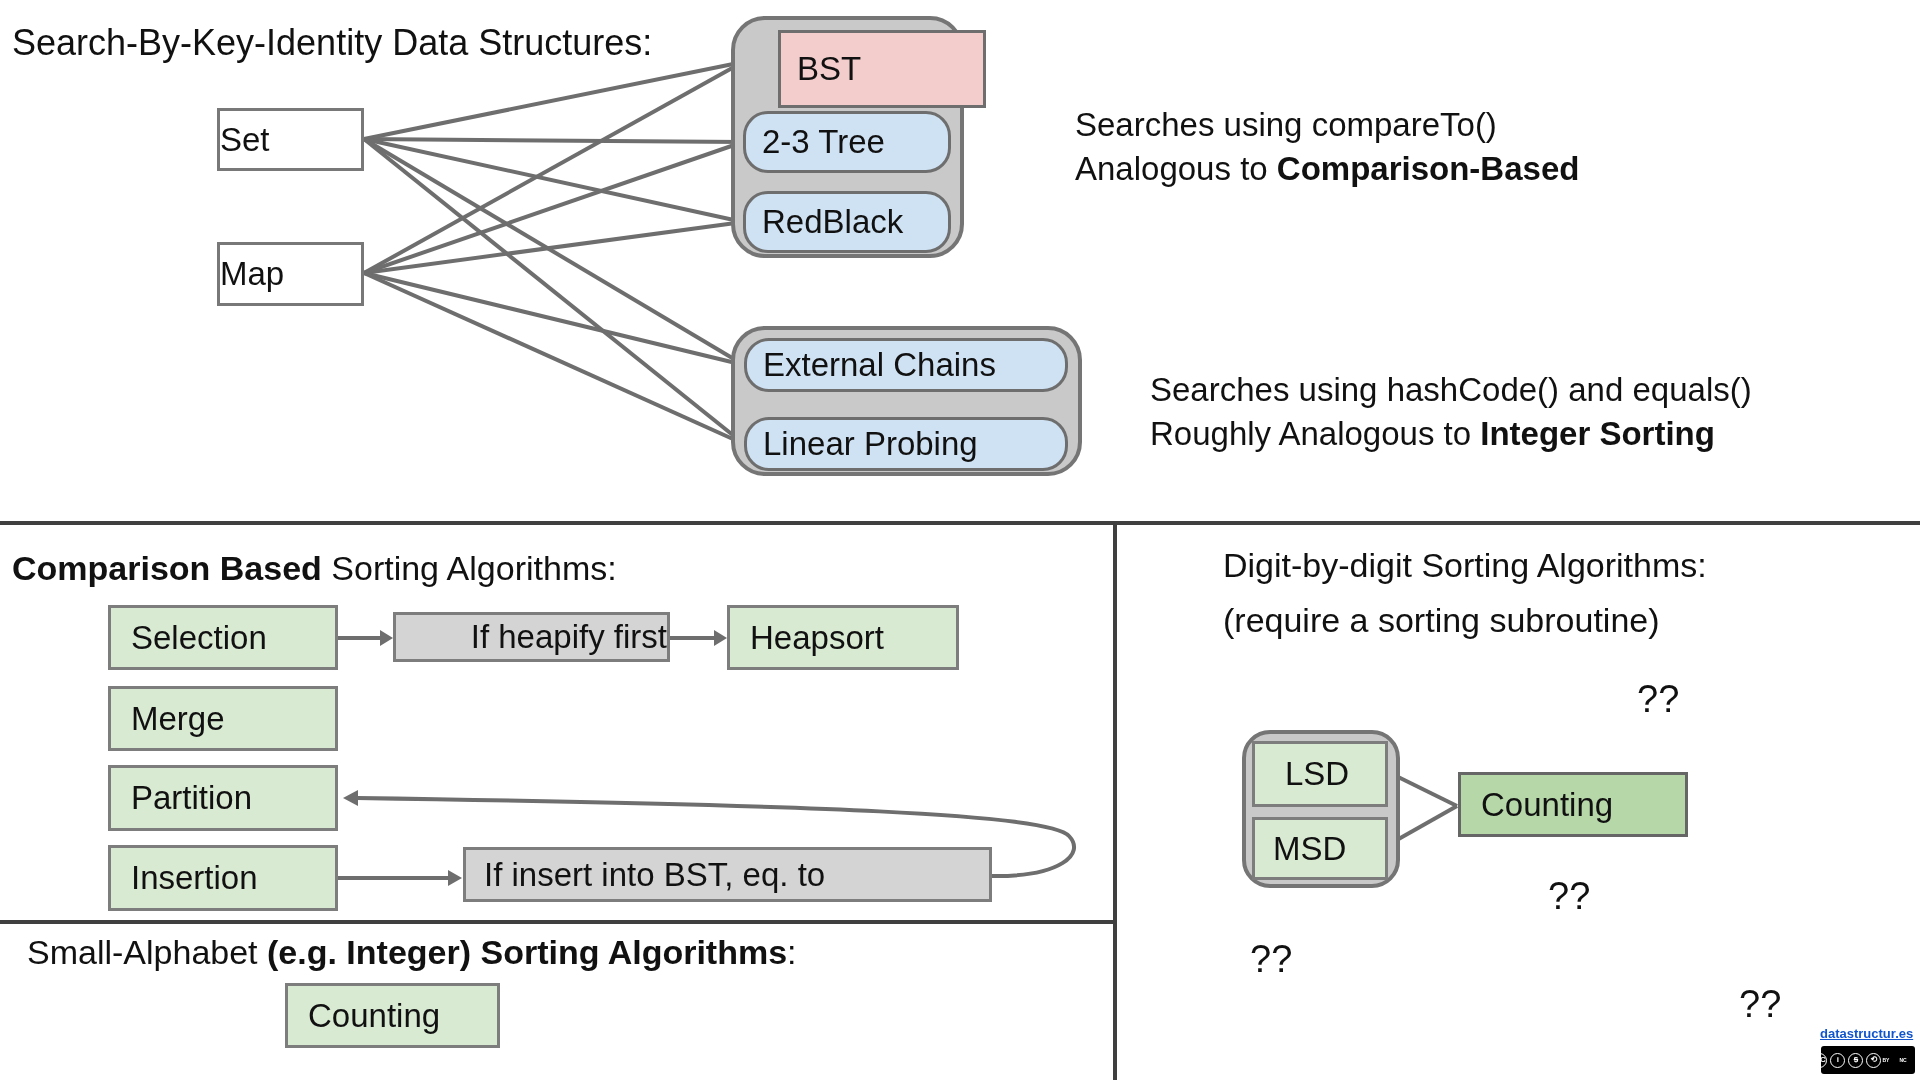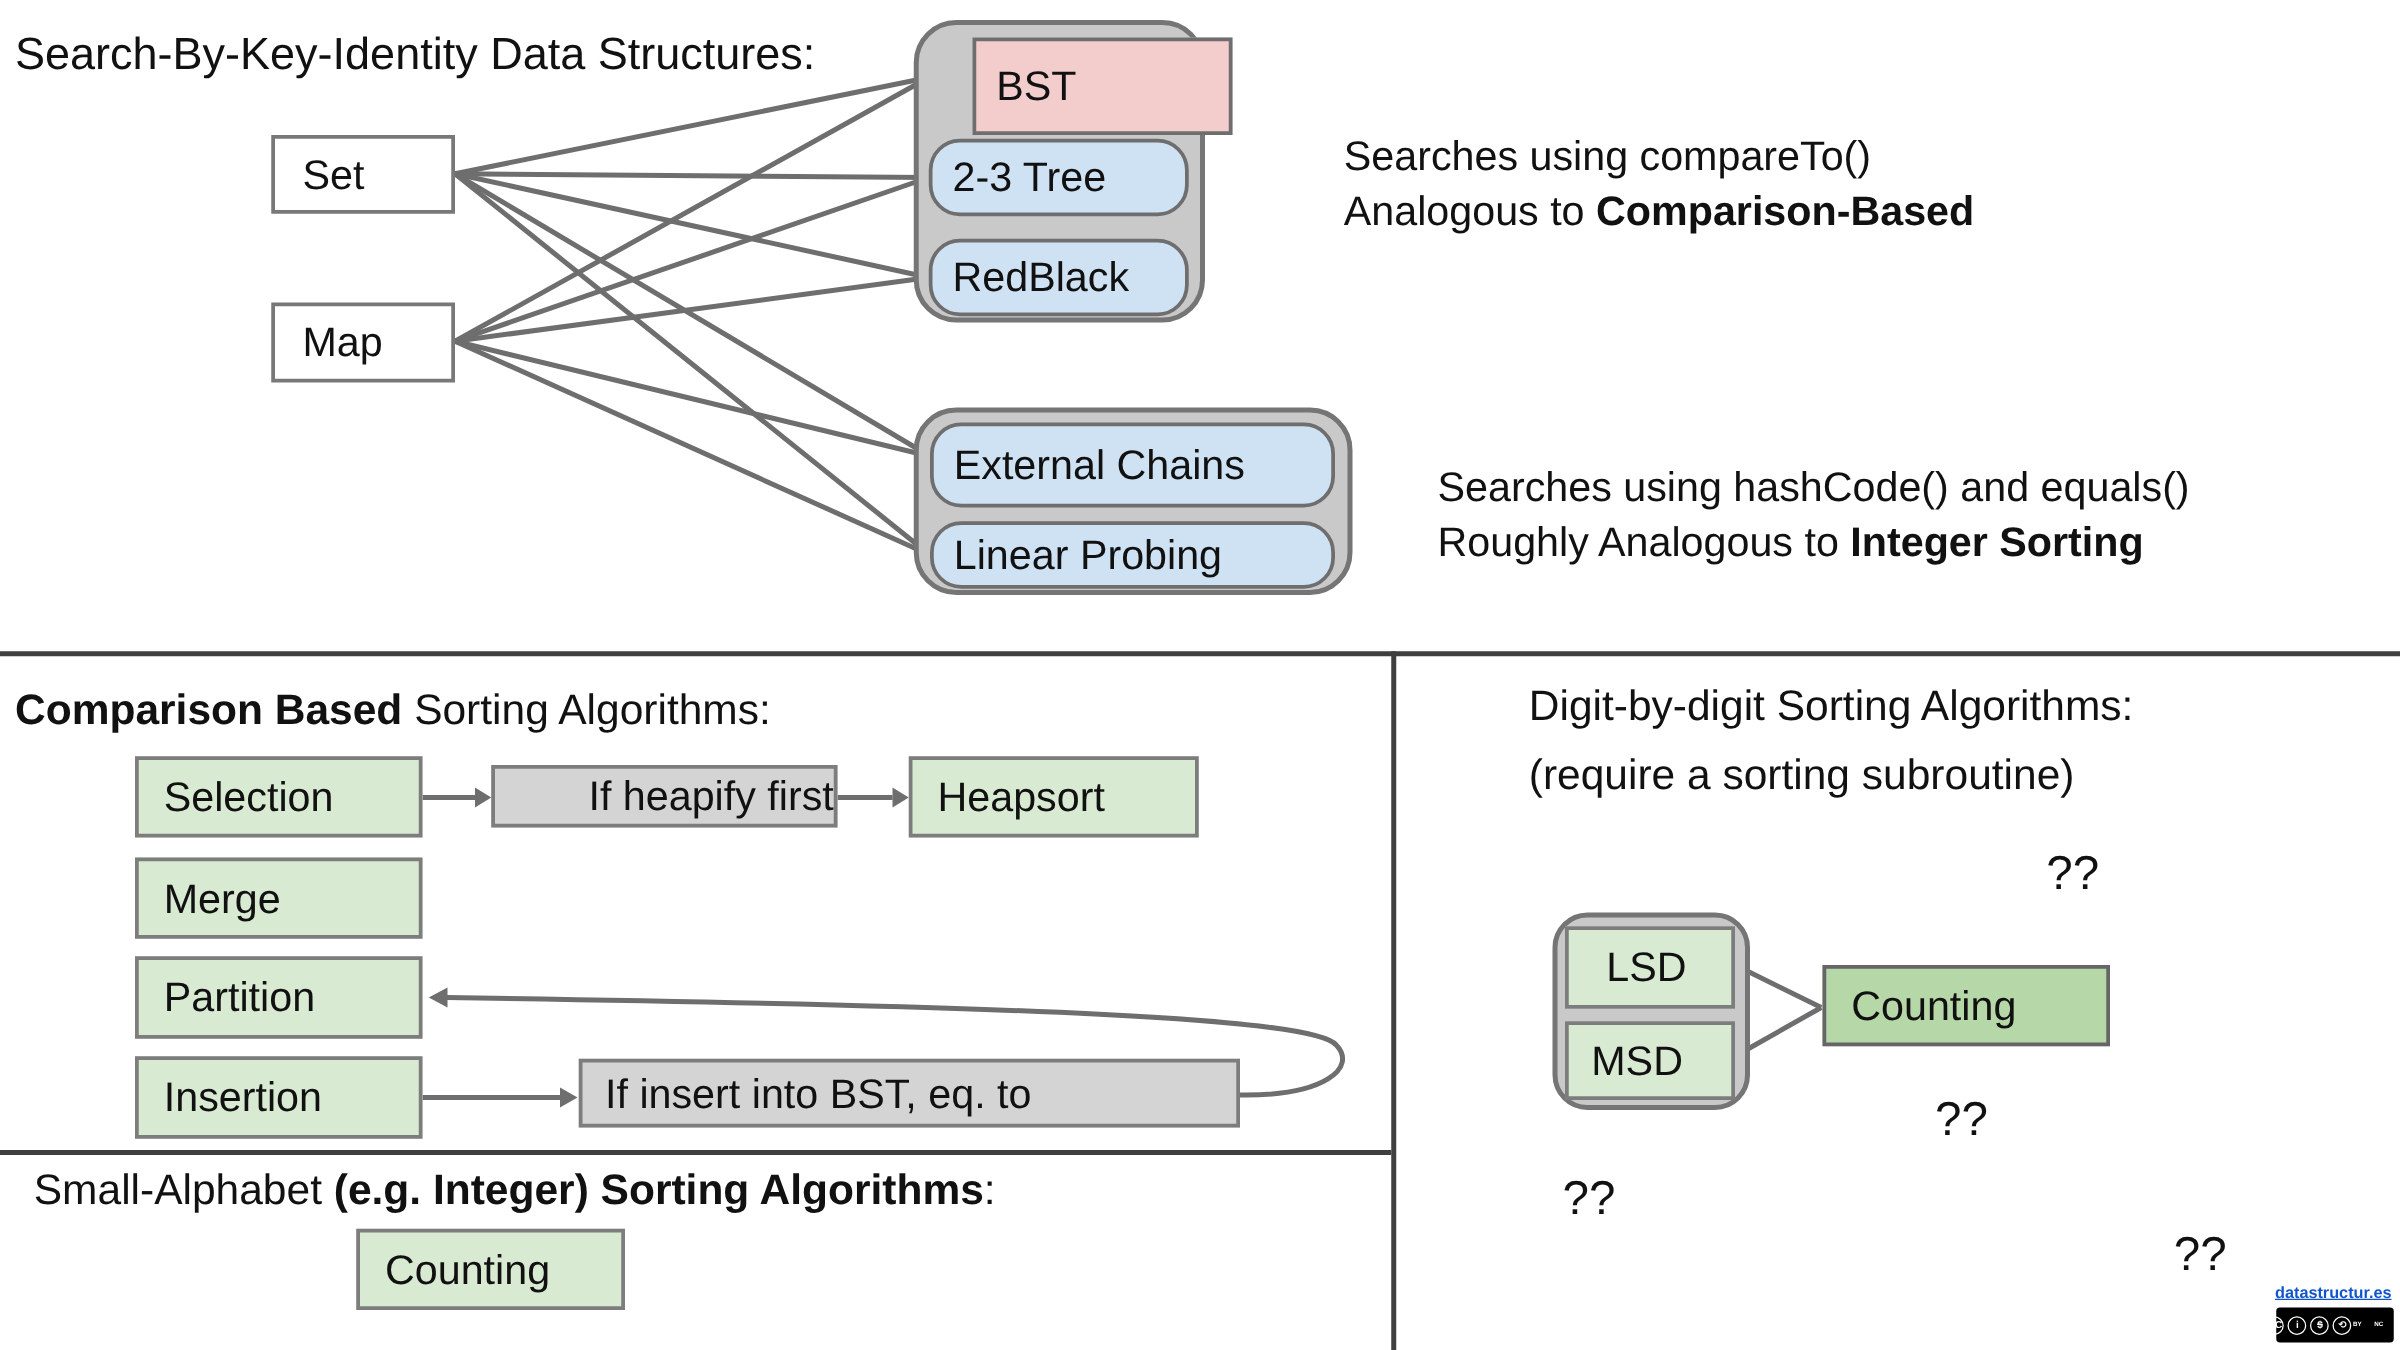--- a/index.html
+++ b/index.html
@@ -1,20 +1,20 @@
 <!DOCTYPE html>
 <html><head>
 <meta charset="utf-8">
 <style>
   html,body{margin:0;padding:0;background:#fff;}
   #canvas{position:relative;width:1920px;height:1080px;background:#ffffff;overflow:hidden;
           font-family:"Liberation Sans","DejaVu Sans",sans-serif;color:#111;}
   #connectors{position:absolute;left:0;top:0;z-index:0;pointer-events:none;}
   .node{position:absolute;z-index:2;display:flex;align-items:center;box-sizing:border-box;
-        font-size:33px;color:#111;background:#fff;border:3px solid #787878;padding-left:22px;}
+        font-size:33px;color:#111;background:#fff;border:3px solid #787878;}
   .group{position:absolute;z-index:1;background:#c9c9c9;border:4px solid #757575;border-radius:34px;box-sizing:border-box;}
   .pink{background:#f3cccc;border-color:#6e6e6e;}
   .blue{background:#cfe2f3;border-color:#6e6e6e;border-radius:25px;}
   .green{background:#d9ead3;border-color:#7d7d7d;}
   .mgreen{background:#b6d7a8;border-color:#666;}
   .gray{background:#d4d4d4;border-color:#7d7d7d;}
   .title{position:absolute;z-index:2;font-size:36px;white-space:nowrap;}
   .note{position:absolute;z-index:2;font-size:33px;line-height:44px;white-space:nowrap;}
   .qm{position:absolute;z-index:2;font-size:38px;}
   .divider{position:absolute;background:#3f3f3f;z-index:3;}
@@ -79,21 +79,21 @@
     <span>BST</span>
   </div>
   <div class="node blue" style="left:743px;top:111px;width:208px;height:62px;padding-left:16px;">
     <span>2-3 Tree</span>
   </div>
   <div class="node blue" style="left:743px;top:191px;width:208px;height:62px;padding-left:16px;">
     <span>RedBlack</span>
   </div>
 
   <div class="group" style="left:731px;top:326px;width:351px;height:150px;"></div>
-  <div class="node blue" style="left:744px;top:338px;width:324px;height:68px;padding-left:16px;">
+  <div class="node blue" style="left:744px;top:338px;width:324px;height:54px;padding-left:16px;">
     <span>External Chains</span>
   </div>
   <div class="node blue" style="left:744px;top:417px;width:324px;height:54px;padding-left:16px;">
     <span>Linear Probing</span>
   </div>
 
   <div class="note" style="left:1075px;top:103px;">
     <span>Searches using compareTo()</span><br>
     <span>Analogous to </span><b>Comparison-Based</b>
   </div>

